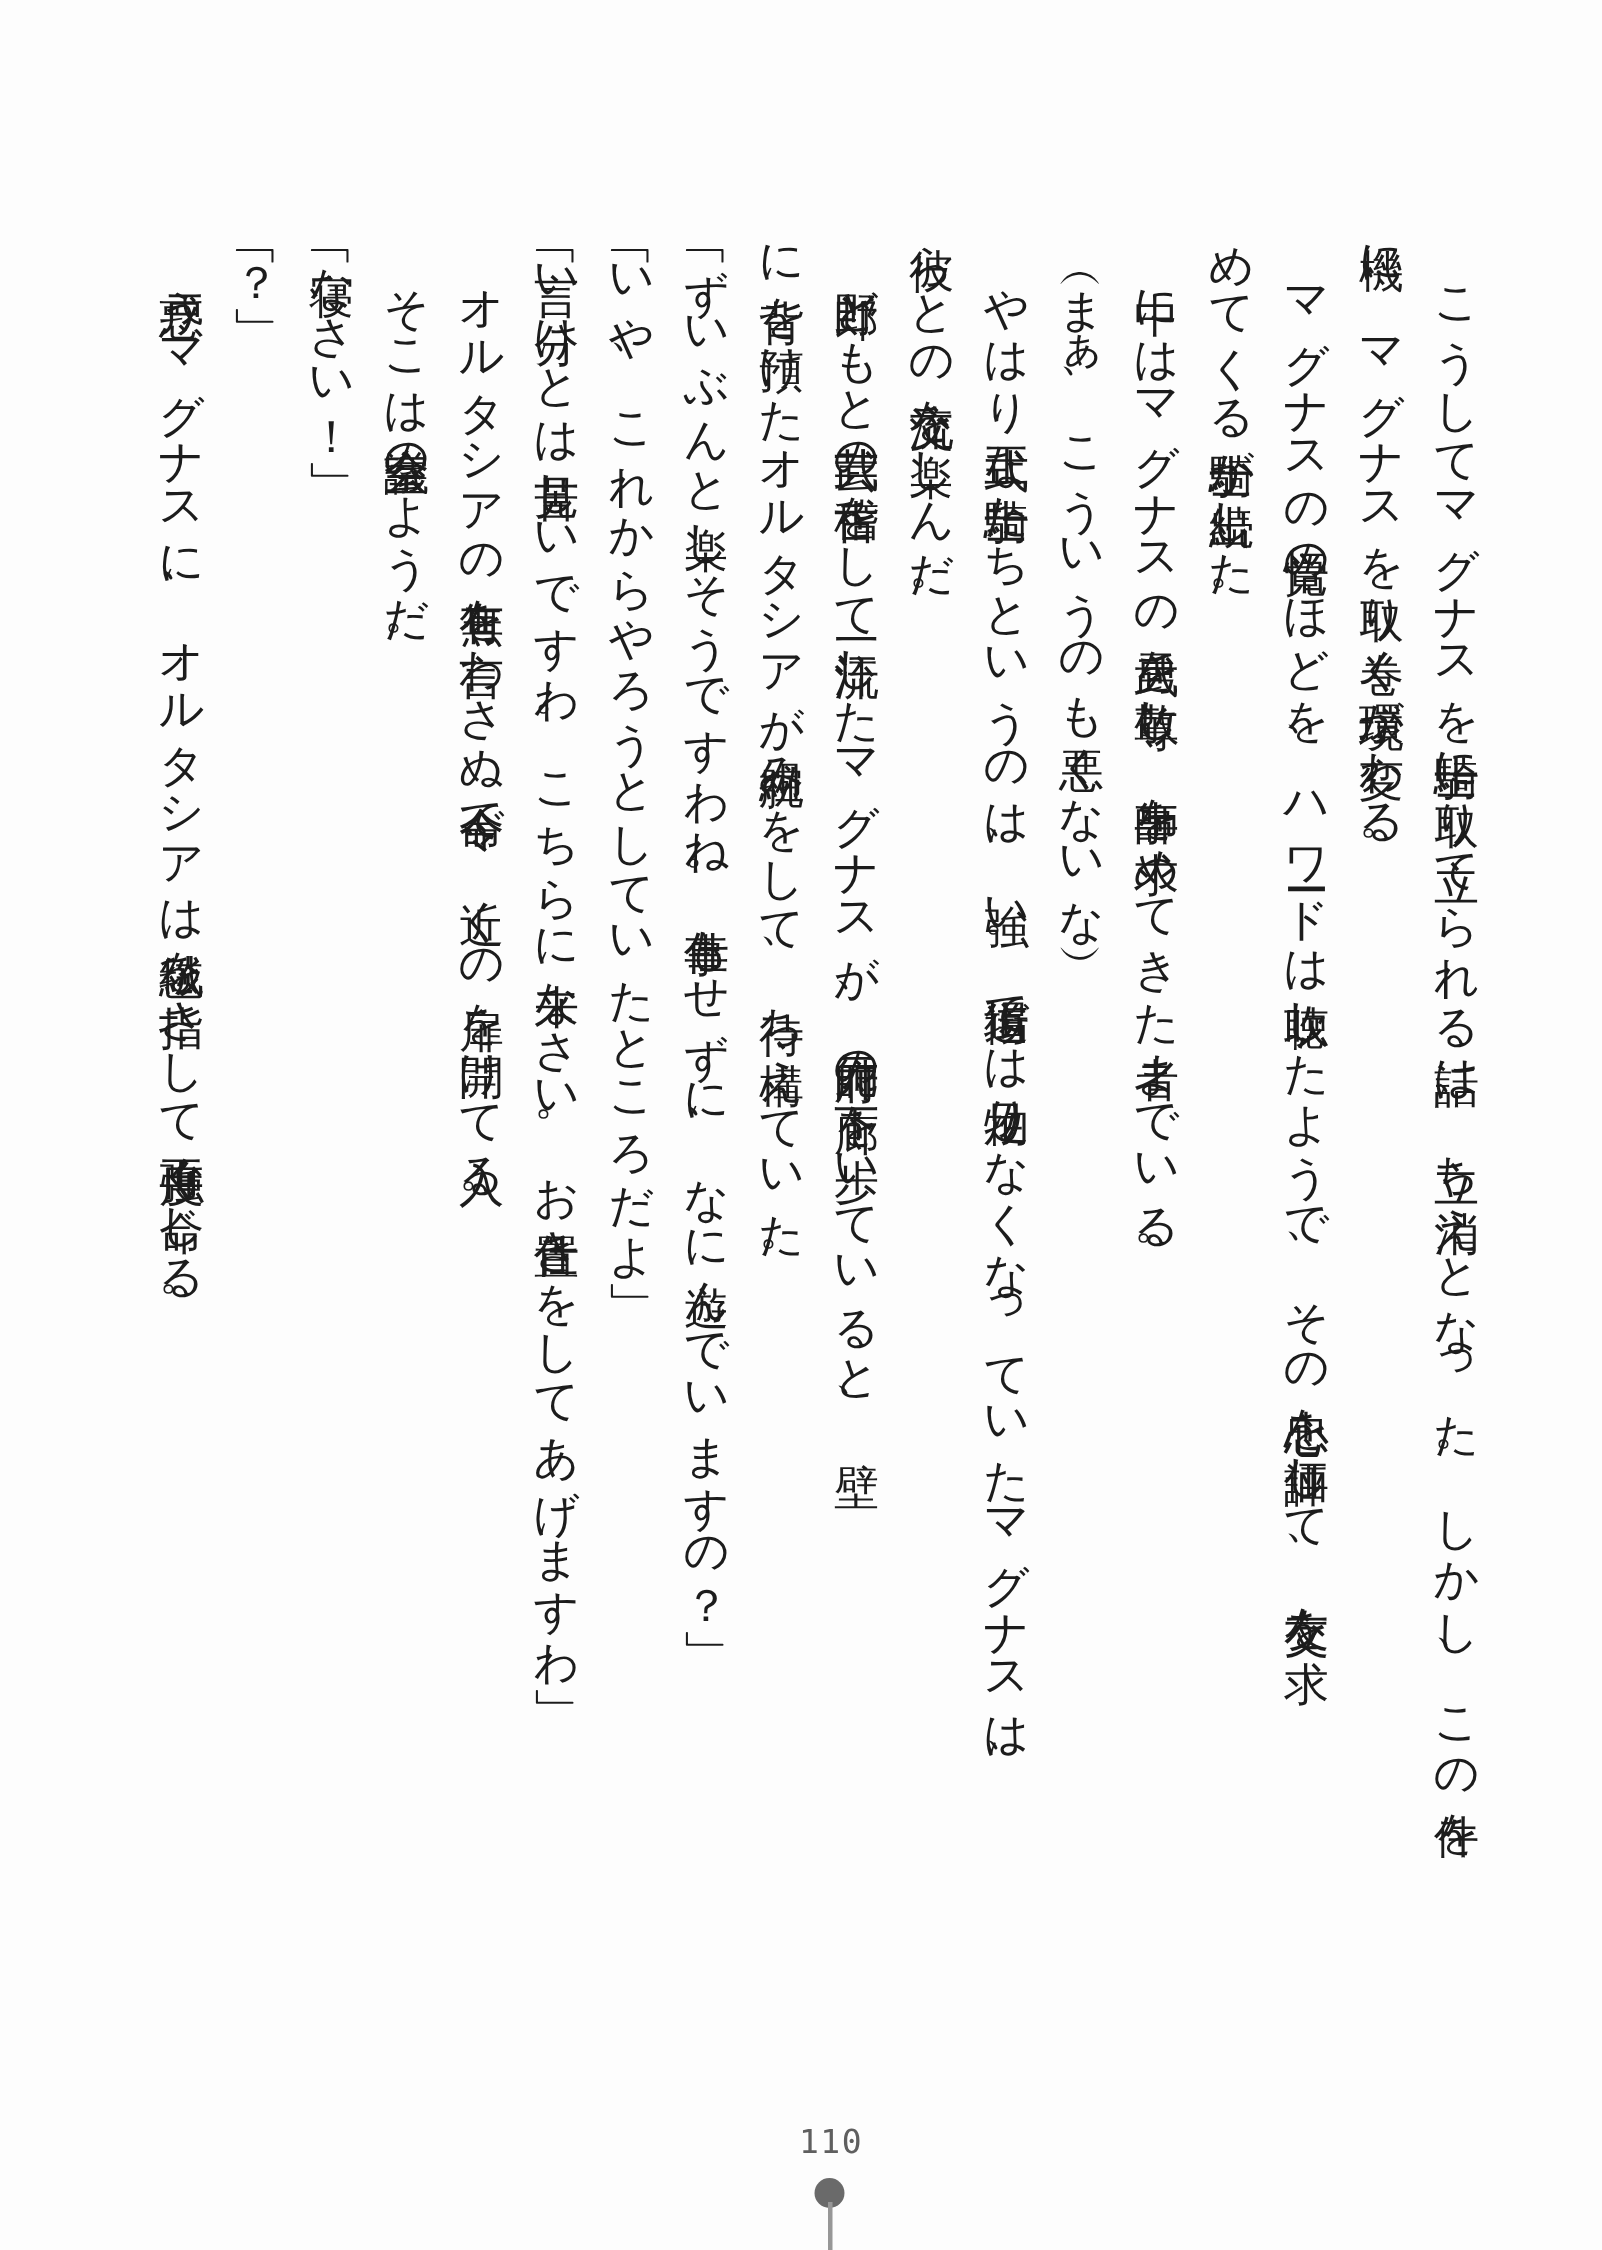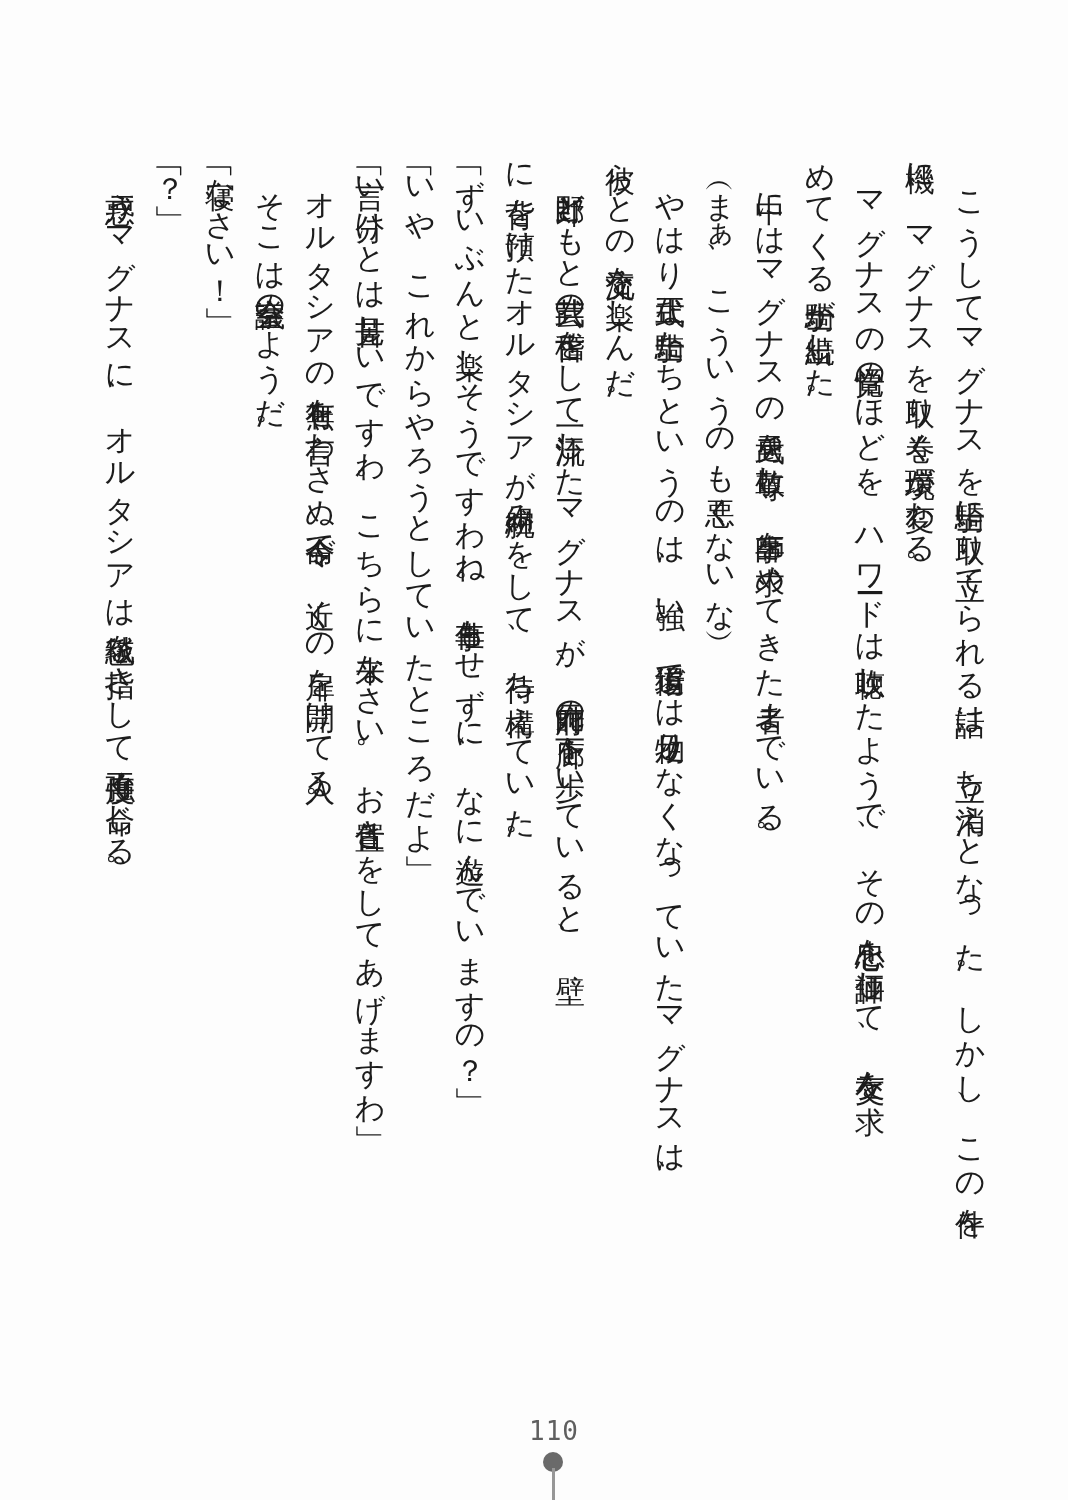--- a/index.html
+++ b/index.html
@@ -33,21 +33,21 @@
     margin: 0;
     white-space: nowrap;
   }
   .page-number {
     position: absolute;
     top: 1416px;
     left: 504px;
     width: 100px;
     text-align: center;
     font-family: "DejaVu Sans Mono", "Liberation Mono", monospace;
-    font-size: 26px;
+    font-size: 22px;
     letter-spacing: 1px;
     color: #5f5f5f;
   }
   .marker-dot {
     position: absolute;
     top: 1452px;
     left: 543px;
     width: 20px;
     height: 20px;
     border-radius: 50%;

